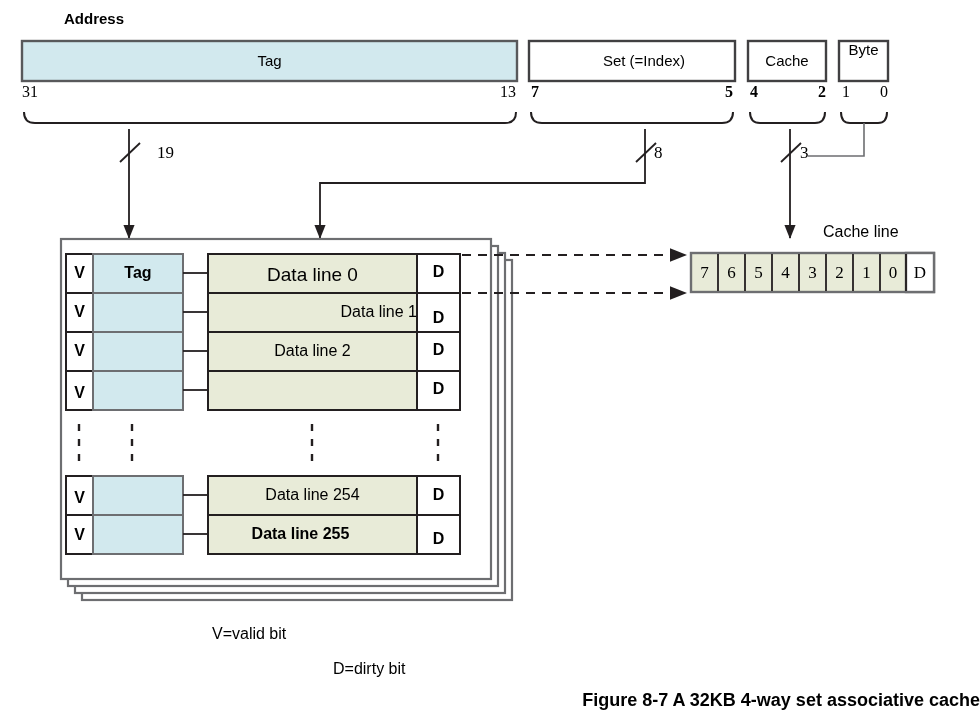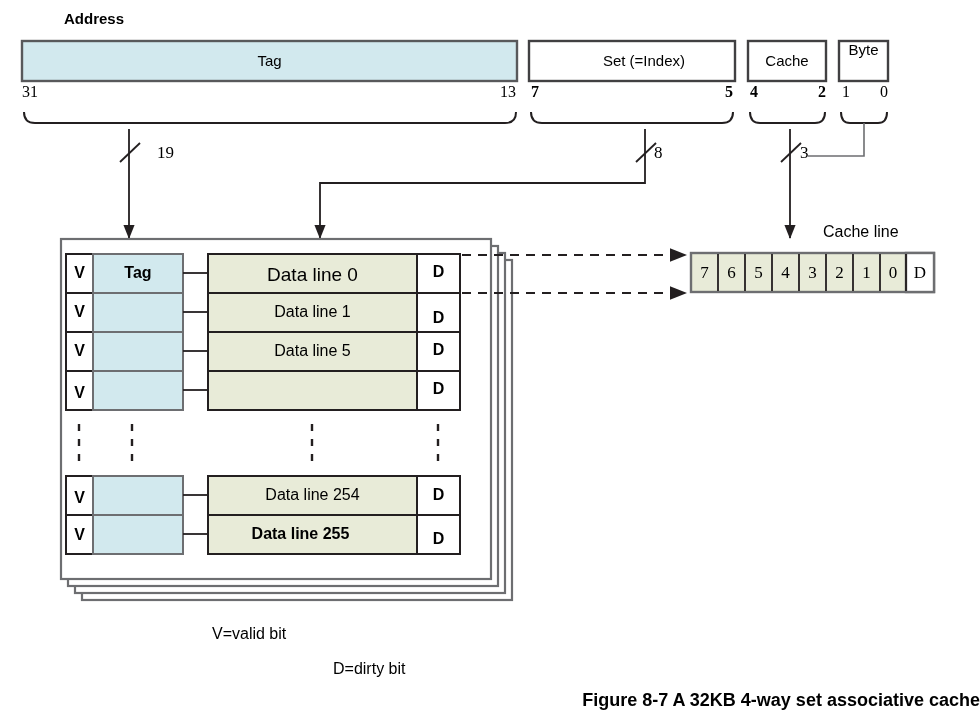--- a/index.html
+++ b/index.html
@@ -169,22 +169,22 @@
   <div style="position:absolute;left:823px;top:223px;font-size:16px;">Cache line</div>
 
   <div style="position:absolute;left:66px;top:264px;width:27px;text-align:center;font-size:16px;font-weight:bold;">V</div>
   <div style="position:absolute;left:93px;top:264px;width:90px;text-align:center;font-size:16px;font-weight:bold;">Tag</div>
 
   <div style="position:absolute;left:66px;top:303px;width:27px;text-align:center;font-size:16px;font-weight:bold;">V</div>
   <div style="position:absolute;left:66px;top:342px;width:27px;text-align:center;font-size:16px;font-weight:bold;">V</div>
   <div style="position:absolute;left:66px;top:384px;width:27px;text-align:center;font-size:16px;font-weight:bold;">V</div>
 
   <div style="position:absolute;left:208px;top:264px;width:209px;text-align:center;font-size:19px;">Data line 0</div>
-  <div style="position:absolute;left:208px;top:303px;width:209px;text-align:center;font-size:16px;">Data line 1</div>
-  <div style="position:absolute;left:208px;top:342px;width:209px;text-align:center;font-size:16px;">Data line 5</div>
+  <div style="position:absolute;left:208px;top:303px;width:209px;text-align:right;font-size:16px;">Data line 1</div>
+  <div style="position:absolute;left:208px;top:342px;width:209px;text-align:center;font-size:16px;">Data line 2</div>
 
   <div style="position:absolute;left:417px;top:263px;width:43px;text-align:center;font-size:16px;font-weight:bold;">D</div>
   <div style="position:absolute;left:417px;top:309px;width:43px;text-align:center;font-size:16px;font-weight:bold;">D</div>
   <div style="position:absolute;left:417px;top:341px;width:43px;text-align:center;font-size:16px;font-weight:bold;">D</div>
   <div style="position:absolute;left:417px;top:380px;width:43px;text-align:center;font-size:16px;font-weight:bold;">D</div>
 
   <div style="position:absolute;left:66px;top:489px;width:27px;text-align:center;font-size:16px;font-weight:bold;">V</div>
   <div style="position:absolute;left:66px;top:526px;width:27px;text-align:center;font-size:16px;font-weight:bold;">V</div>
 
   <div style="position:absolute;left:208px;top:486px;width:209px;text-align:center;font-size:16px;">Data line 254</div>

